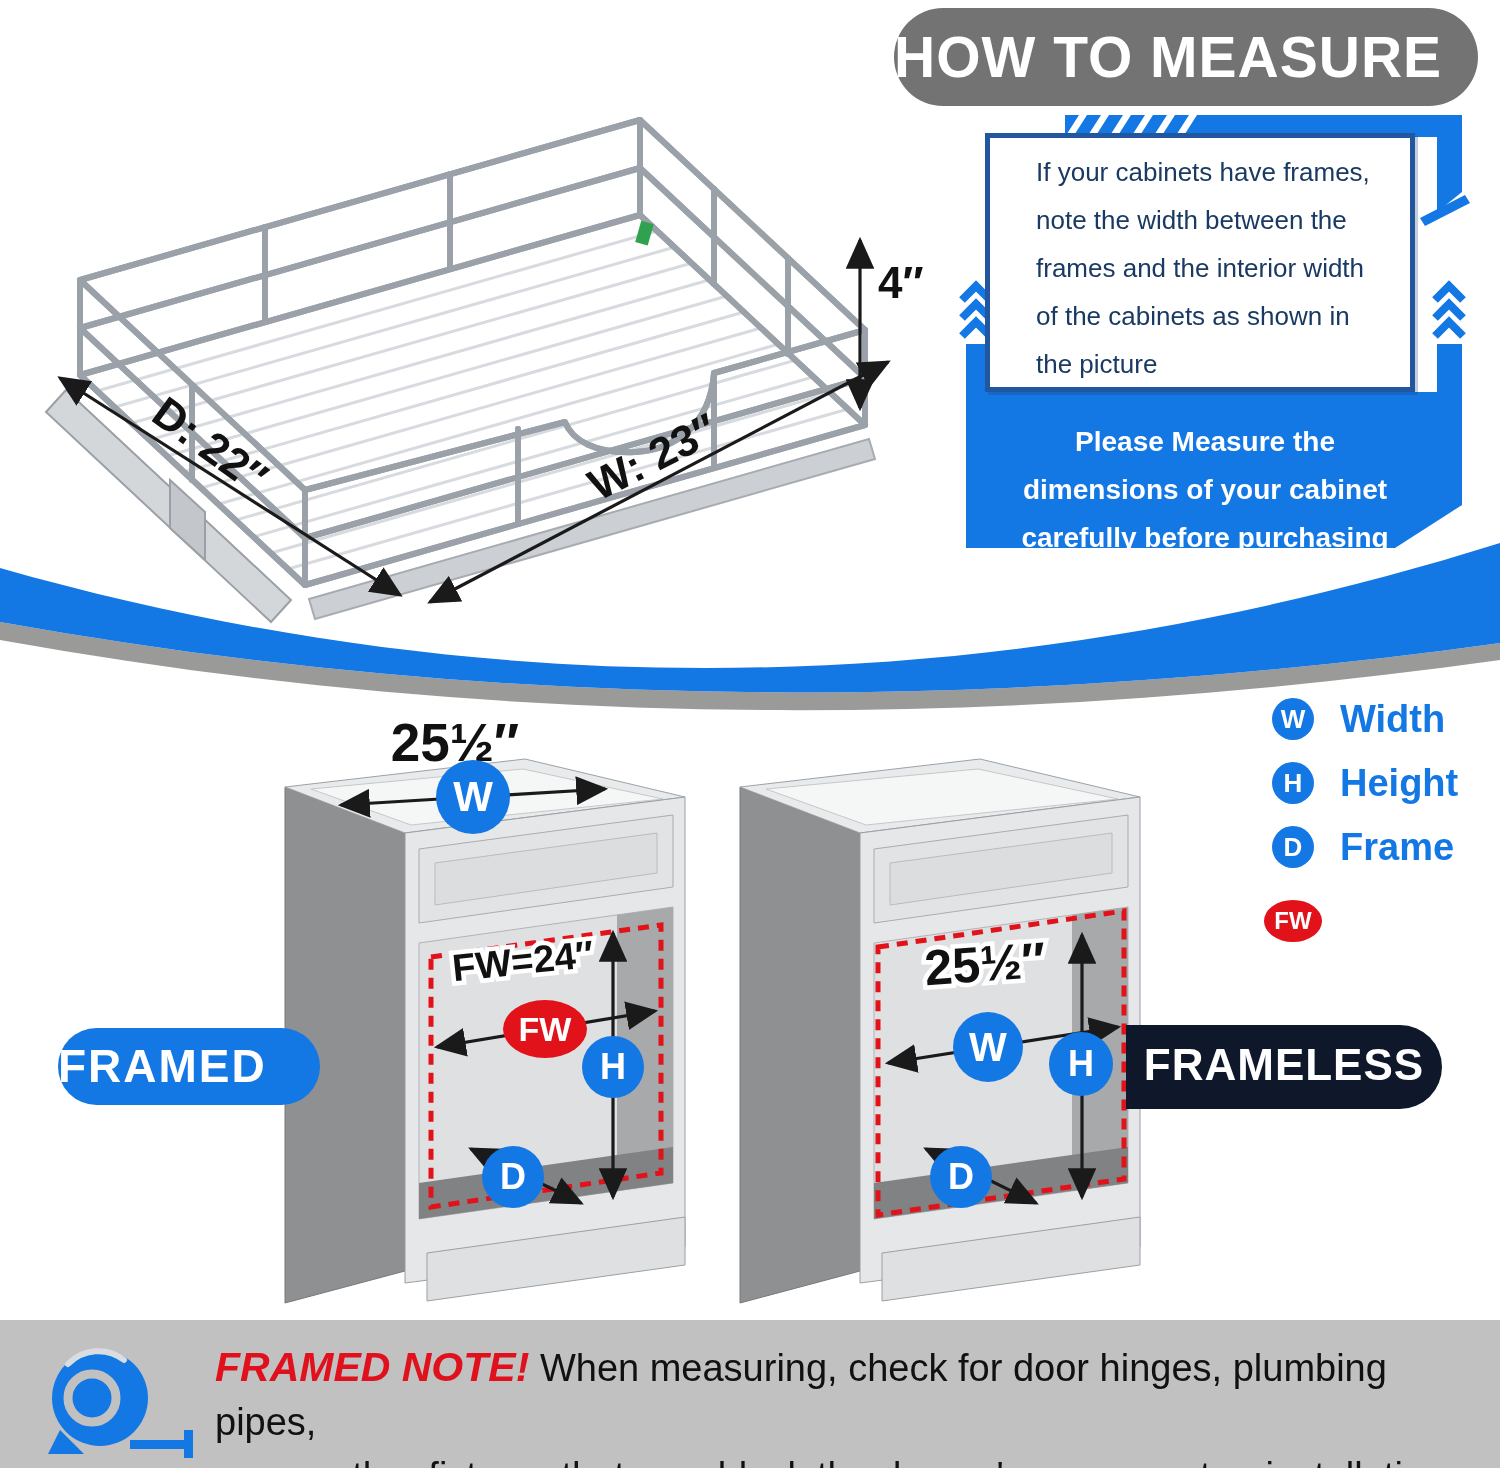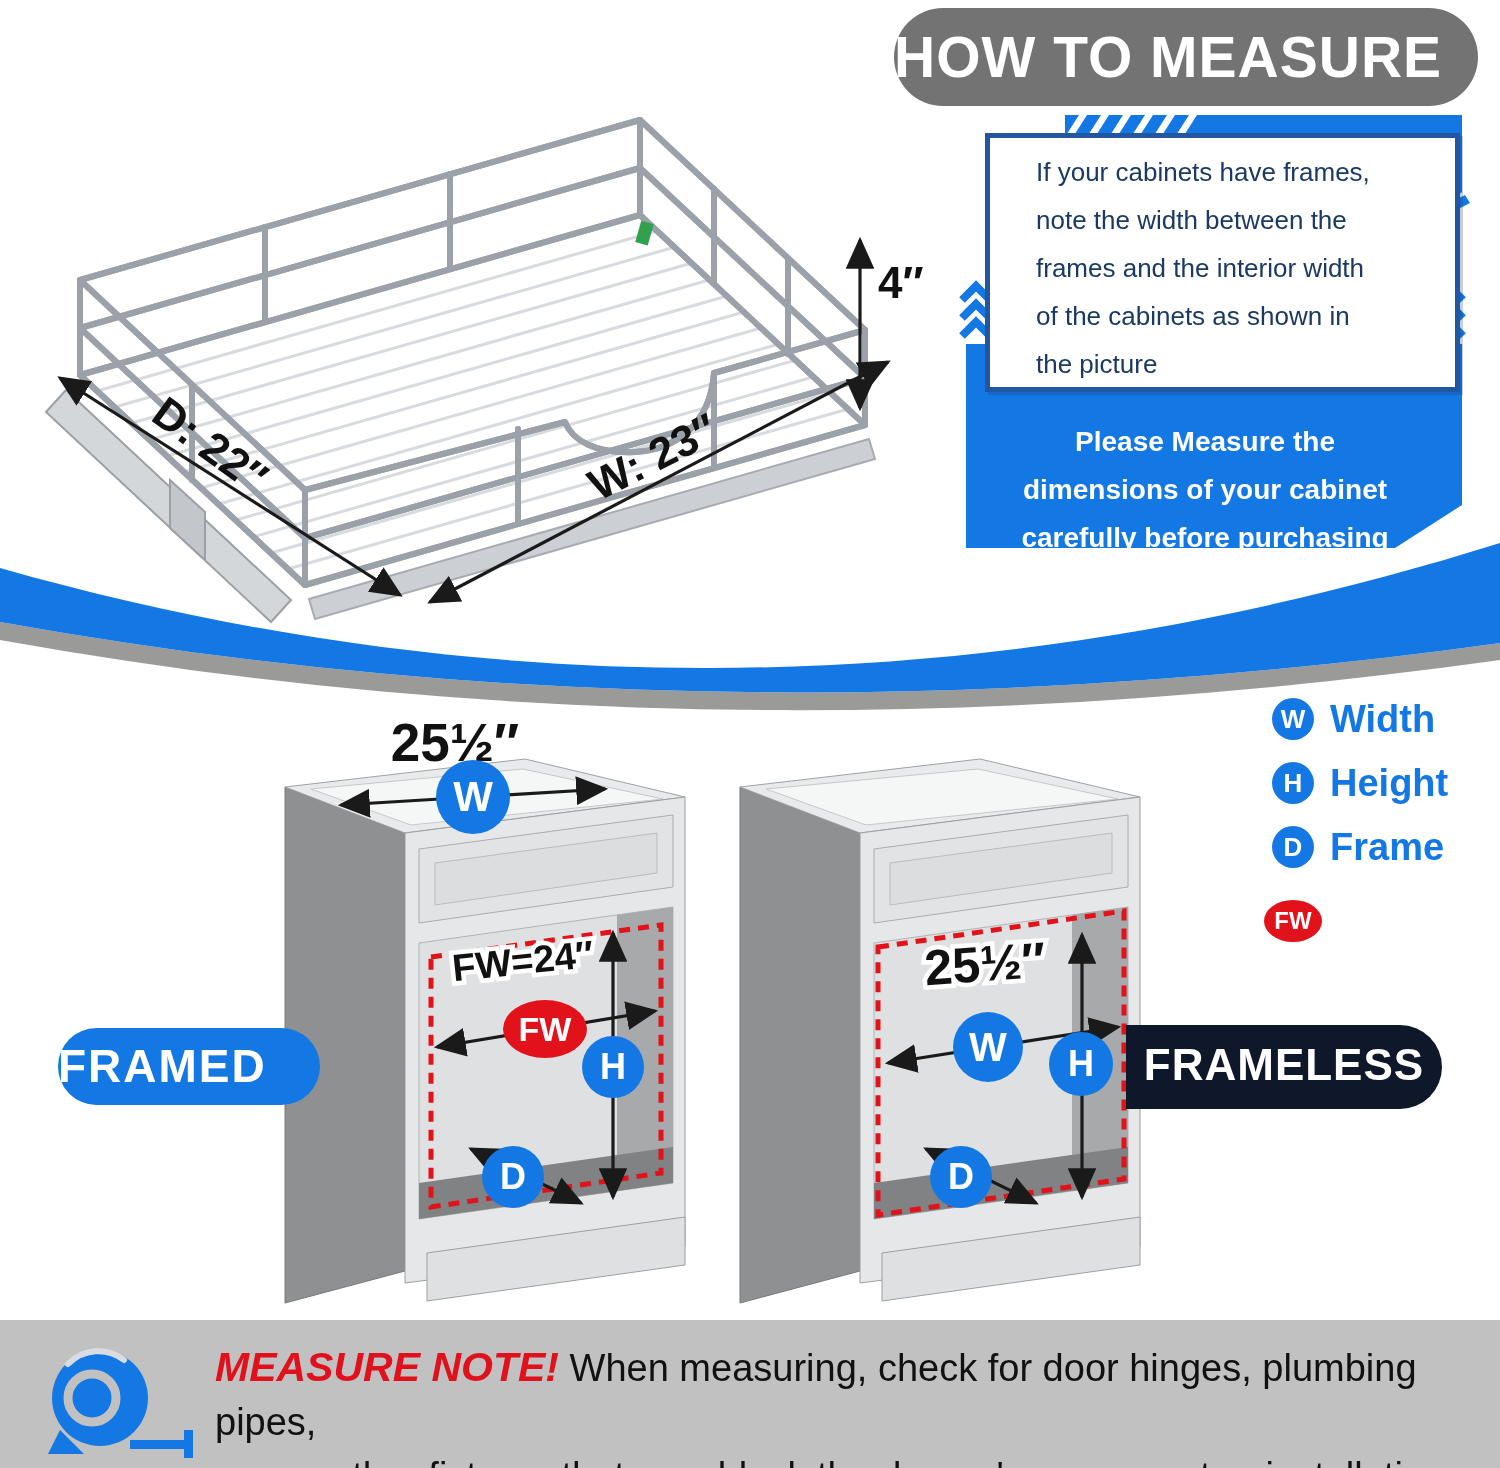--- a/index.html
+++ b/index.html
@@ -3,21 +3,21 @@
 <meta charset="utf-8">
 <style>
   html,body{margin:0;padding:0;background:#fff;}
   .canvas{position:relative;width:1500px;height:1468px;background:#ffffff;overflow:hidden;
           font-family:"Liberation Sans", sans-serif;}
   .abs{position:absolute;}
 
   
   .htm-pill{left:894px;top:8px;width:584px;height:98px;background:#737373;border-radius:52px;
             color:#fff;font-weight:bold;font-size:57px;letter-spacing:1px;text-align:left;line-height:98px;}
-  .info-box{left:985px;top:133px;width:475px;height:259px;background:#ffffff;border:5px solid #2257a0;
+  .info-box{left:985px;top:133px;width:430px;height:259px;background:#ffffff;border:5px solid #2257a0;
             box-sizing:border-box;color:#1a3a63;font-size:26px;font-weight:500;line-height:48px;
             padding:10px 0 0 46px;white-space:pre-line;box-shadow:3px 3px 0 rgba(20,60,120,.25);}
   .measure-note{left:985px;top:404px;width:440px;color:#ffffff;font-weight:bold;font-size:28px;
                 line-height:48px;text-align:center;white-space:pre-line;margin-top:14px;}
 
   
   .framed-pill{left:58px;top:1028px;width:262px;height:77px;background:#1377e4;border-radius:44px;
                color:#fff;font-weight:bold;font-size:46px;line-height:77px;letter-spacing:2px;}
   .frameless-pill{left:1126px;top:1025px;width:316px;height:84px;background:#0f172a;
                border-radius:0 44px 44px 0;color:#fff;font-weight:bold;font-size:44px;text-align:center;
@@ -45,21 +45,21 @@
   .badge-w-frameless{left:953px;top:1012px;width:70px;height:70px;font-size:40px;line-height:70px;}
   .badge-h-frameless{left:1049px;top:1032px;width:64px;height:64px;font-size:36px;line-height:64px;}
   .badge-d-frameless{left:930px;top:1146px;width:62px;height:62px;font-size:36px;line-height:62px;}
 
   
   .legend-row{position:absolute;display:flex;align-items:center;}
   .legend-badge{width:42px;height:42px;border-radius:50%;background:#1377e4;color:#fff;font-weight:bold;
                 font-size:26px;line-height:42px;text-align:center;flex:none;}
   .legend-badge-fw{width:58px;height:42px;border-radius:50%;background:#e11219;color:#fff;font-weight:bold;
                 font-size:24px;line-height:42px;text-align:center;flex:none;margin-left:-8px;}
-  .legend-text{color:#1377e4;font-weight:bold;font-size:38px;margin-left:16px;line-height:40px;}
+  .legend-text{color:#1377e4;font-weight:bold;font-size:38px;margin-left:26px;line-height:40px;}
 
   
   .footer-bar{left:0;top:1320px;width:1500px;height:148px;background:#c1c1c1;}
   .footer-text{left:215px;top:1340px;width:1270px;font-size:38px;color:#111;line-height:54px;}
   .warn{color:#e0101c;font-weight:bold;font-style:italic;font-size:41px;}
 
   
   .wire-base{stroke:#9ba1a9;stroke-width:6;fill:none;stroke-linejoin:round;stroke-linecap:round;}
   .wire-hi{stroke:#e7eaed;stroke-width:2.2;fill:none;stroke-linejoin:round;stroke-linecap:round;}
   .mesh{stroke:#d7dbdf;stroke-width:3;}
@@ -263,18 +263,18 @@
   <div class="abs footer-bar"></div>
   <svg class="abs" style="left:30px;top:1348px;" width="170" height="112" viewBox="0 0 170 112">
     <circle cx="70" cy="50" r="48" fill="#1377e4"></circle>
     <polygon points="30,82 18,106 54,106" fill="#1377e4"></polygon>
     <path d="M38,16 A42,42 0 0 1 94,12" stroke="#d9dce0" stroke-width="6" fill="none" stroke-linecap="round"></path>
     <circle cx="62" cy="50" r="24" stroke="#c1c1c1" stroke-width="9" fill="none"></circle>
     <rect x="100" y="92" width="58" height="9" fill="#1377e4"></rect>
     <rect x="154" y="82" width="9" height="28" fill="#1377e4"></rect>
   </svg>
   <div class="abs footer-text">
-    <span class="warn">MEASURE NOTE!</span>
+    <span class="warn">FRAMED NOTE!</span>
     <span>When measuring, check for door hinges, plumbing pipes,</span><br>
     <span>or any other fixtures that may block the drawer's movement or installation</span>
   </div>
 
 </div>
 
 </body></html>

